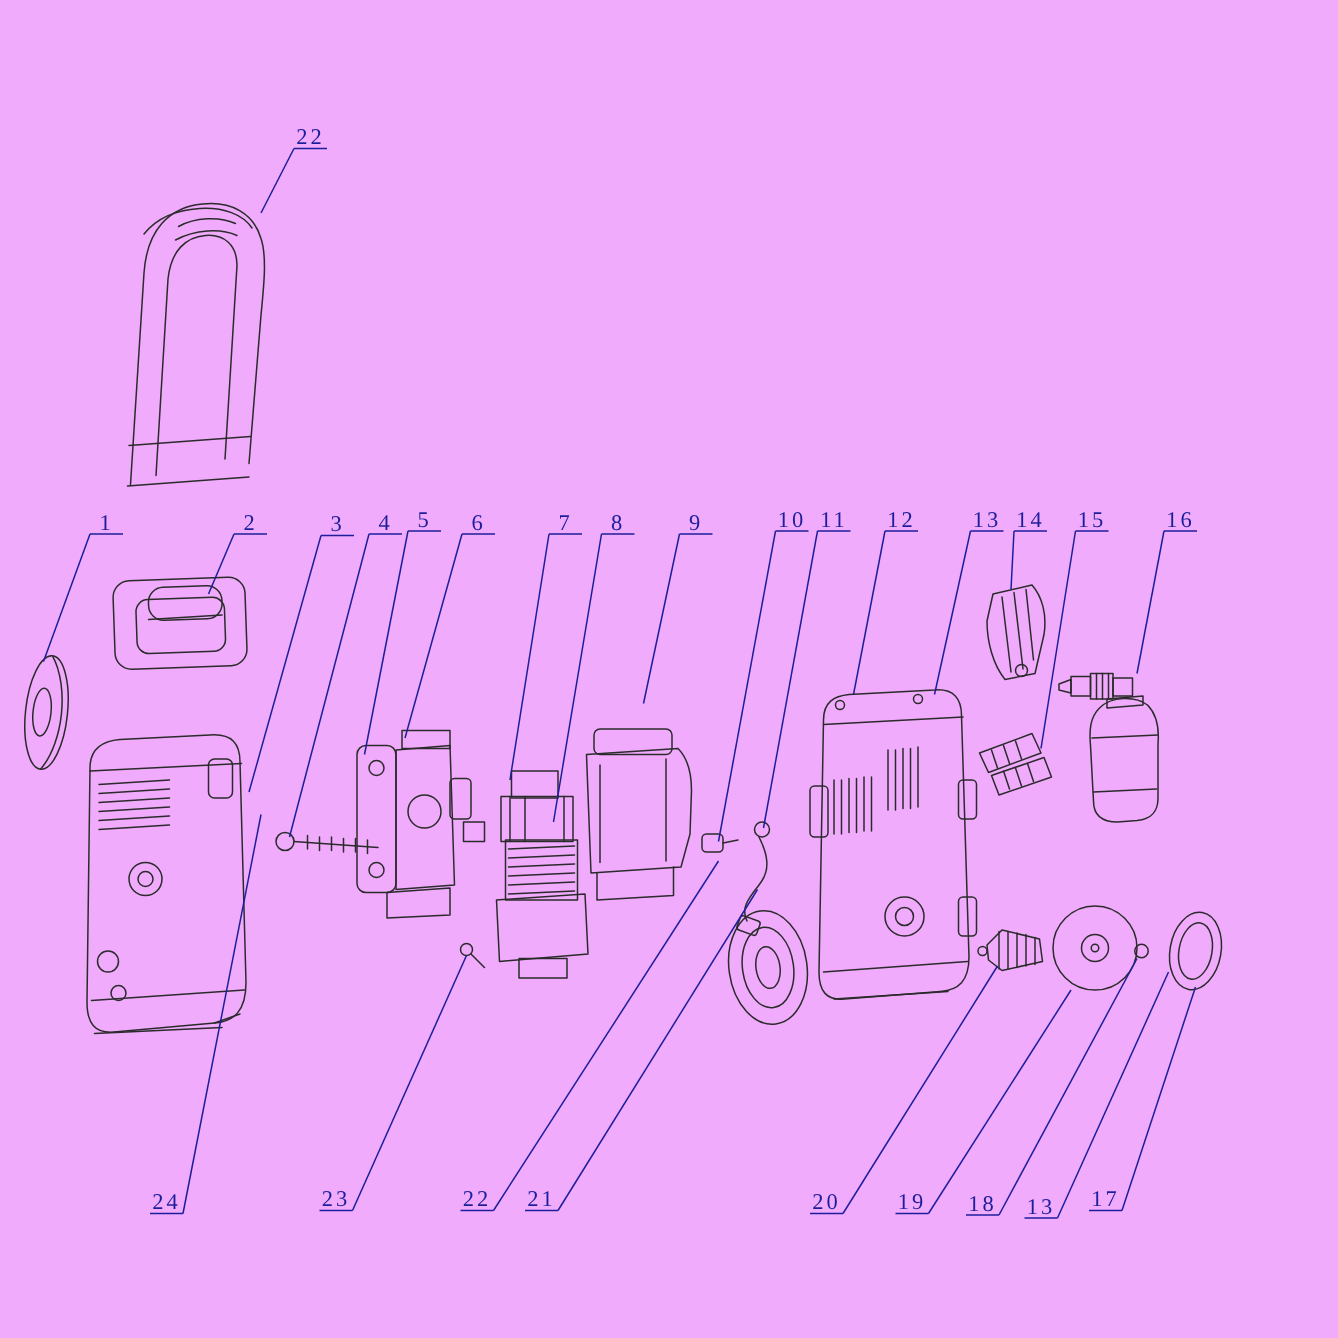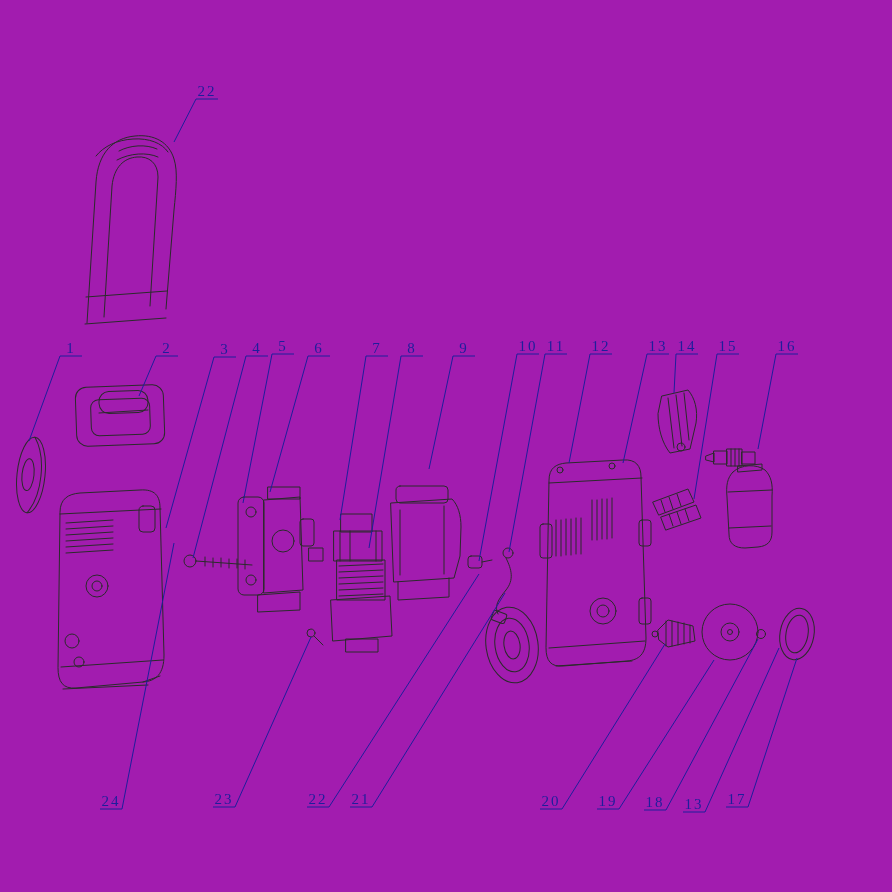--- a/index.html
+++ b/index.html
@@ -1,17 +1,17 @@
 <!DOCTYPE html>
 <html><head>
 <meta charset="utf-8">
 <style>
   html,body{margin:0;padding:0;background:#ffffff;}
   .stage{
-    position:relative;width:892px;height:892px;background:#a21caf;overflow:hidden;
+    position:relative;width:892px;height:892px;background:#f0abfc;overflow:hidden;
     font-family:"Liberation Serif","DejaVu Serif",serif;
   }
   .stage svg{position:absolute;left:0;top:0;}
   #parts-layer path,#parts-layer rect,#parts-layer circle,#parts-layer ellipse,#parts-layer line{
     stroke:#2b2b2b;stroke-width:1;fill:none;stroke-linecap:round;stroke-linejoin:round;
   }
   #callout-layer line{stroke:#1e1e9c;stroke-width:1;}
   #callout-layer text{
     fill:#1e1e9c;font-size:15px;letter-spacing:2px;text-anchor:middle;
     font-family:"Liberation Serif","DejaVu Serif",serif;

